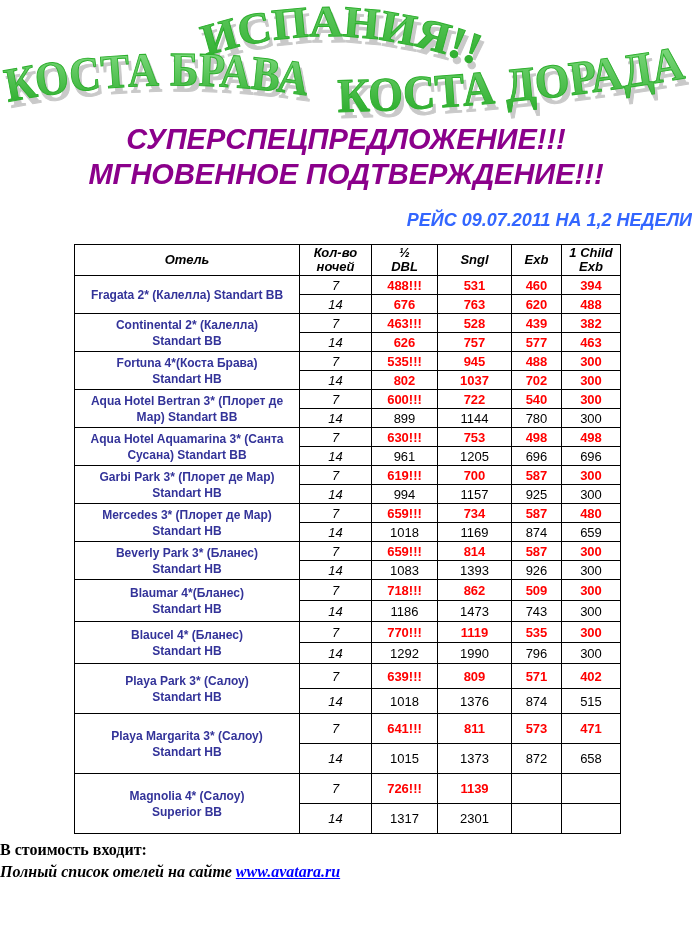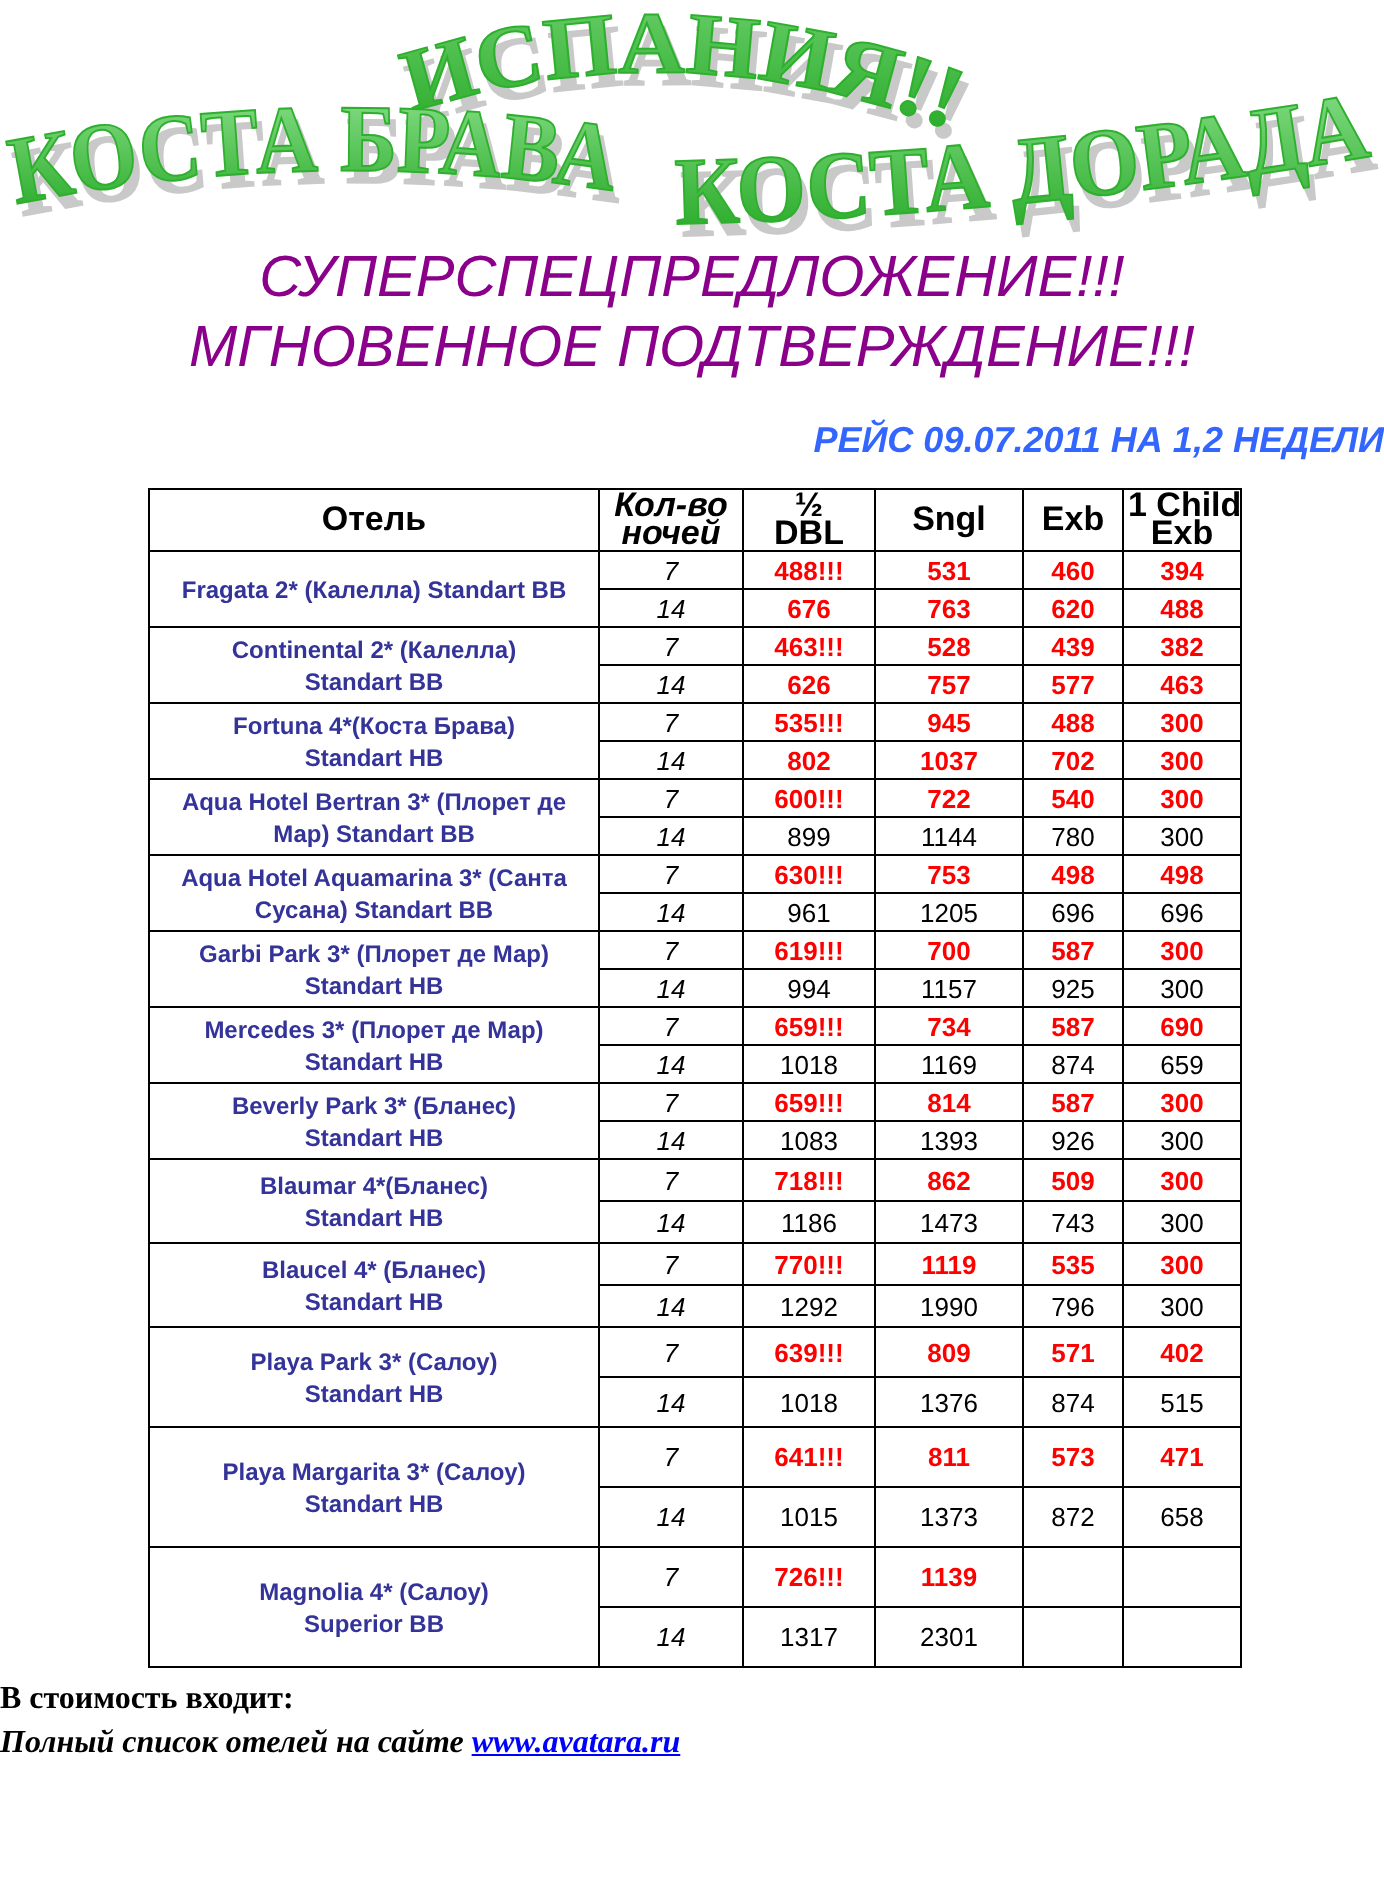--- a/index.html
+++ b/index.html
@@ -13,40 +13,40 @@
   .wordart-text{
     font-family:"Liberation Serif",serif;
     font-weight:bold;
     fill:url(#wordartGrad);
     stroke:var(--wordart-green,#2EB02E);
     stroke-width:1px;
     filter:drop-shadow(3px 6px 0 var(--wordart-shadow,#C9C9C9));
   }
   
   .promo-line{
-    text-align:center;font-weight:normal;font-style:italic;
+    text-align:center;font-weight:bold;font-style:italic;
     color:var(--promo-magenta,#8B008B);
     font-size:29px;line-height:35px;
   }
   .flight-line{
     text-align:right;font-weight:bold;font-style:italic;
     color:var(--flight-blue,#3366FF);
     font-size:18px;line-height:30px;margin-top:13px;
   }
   
   table.price{
     border-collapse:collapse;table-layout:fixed;
     width:546px;margin:9px 0 0 74px;
   }
   table.price th,table.price td{
     border:1px solid #000;text-align:center;
     padding:0 2px;overflow:hidden;white-space:nowrap;
   }
   table.price thead th{
-    font-size:17px;line-height:14px;height:30px;color:#000;
+    font-size:13px;line-height:14px;height:30px;color:#000;font-style:italic;
   }
   th.it{font-style:italic;}
   td.hotel{
     color:var(--hotel-blue,#333399);font-weight:bold;
     font-size:12px;line-height:16px;white-space:nowrap;
   }
   td.nights{font-style:italic;font-size:13px;color:#000;}
   td.val{font-size:13px;color:#000;font-weight:normal;}
   tr.hl td.val{color:var(--price-red,#FF0000);font-weight:bold;}
   tr.price-row{height:19px;}
@@ -202,21 +202,21 @@
         <td class="val">1157</td>
         <td class="val">925</td>
         <td class="val">300</td>
       </tr>
       <tr class="price-row g7 hl">
         <td class="hotel" rowspan="2">Mercedes 3* (Плорет де Мар)<br>Standart HB</td>
         <td class="nights">7</td>
         <td class="val">659!!!</td>
         <td class="val">734</td>
         <td class="val">587</td>
-        <td class="val">690</td>
+        <td class="val">480</td>
       </tr>
       <tr class="price-row g7">
         <td class="nights">14</td>
         <td class="val">1018</td>
         <td class="val">1169</td>
         <td class="val">874</td>
         <td class="val">659</td>
       </tr>
       <tr class="price-row g8 hl">
         <td class="hotel" rowspan="2">Beverly Park 3* (Бланес)<br>Standart HB</td>

